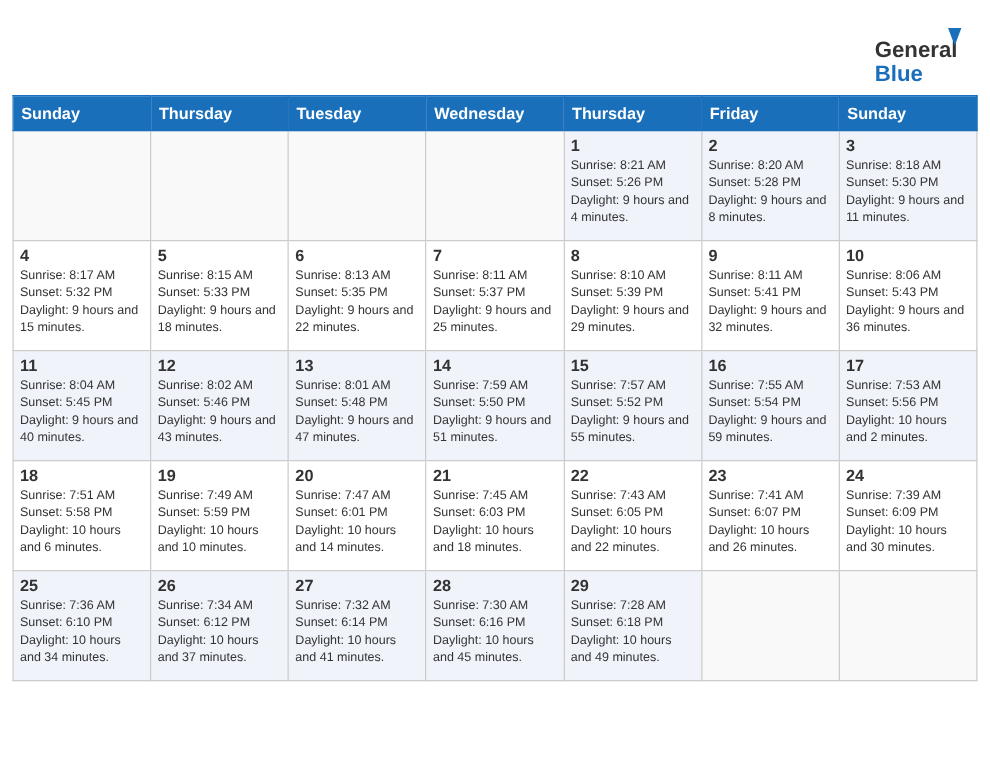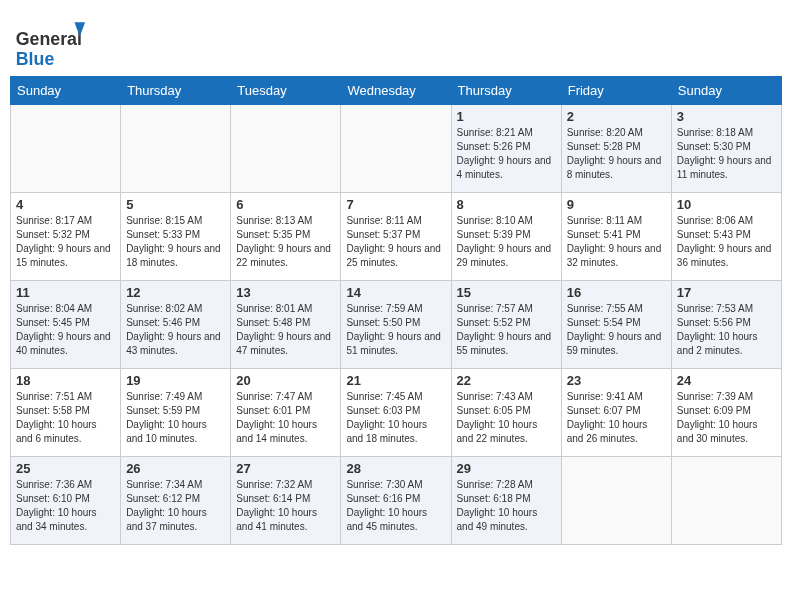--- a/index.html
+++ b/index.html
@@ -6,21 +6,21 @@
     body {
       font-family: Arial, sans-serif;
       background: #fff;
       width: 792px;
       min-height: 612px;
       padding: 10px;
     }
     .header {
       display: flex;
       align-items: flex-start;
-      justify-content: flex-start;
+      justify-content: flex-end;
       margin-bottom: 6px;
       padding: 6px 4px 0 4px;
     }
     .logo {
       display: flex;
       flex-direction: column;
       align-items: flex-start;
       margin-top: 4px;
     }
     .logo-svg {
@@ -43,21 +43,21 @@
     }
     .calendar {
       width: 100%;
       border-collapse: collapse;
       border: 1px solid #ccc;
     }
     .calendar th {
       background: #1a6fbb;
       color: #fff;
       font-size: 13px;
-      font-weight: normal;
+      font-weight: bold;
       text-align: left;
       padding: 6px 6px;
       border: 1px solid #1a6fbb;
     }
     .calendar td {
       border: 1px solid #ccc;
       vertical-align: top;
       padding: 4px 5px;
       width: calc(100% / 7);
       min-height: 80px;
@@ -275,21 +275,21 @@
         </td>
         <td class="row-white">
           <span class="day-number">22</span>
           <div class="day-info">Sunrise: 7:43 AM
 Sunset: 6:05 PM
 Daylight: 10 hours
 and 22 minutes.</div>
         </td>
         <td class="row-white">
           <span class="day-number">23</span>
-          <div class="day-info">Sunrise: 9:41 AM
+          <div class="day-info">Sunrise: 7:41 AM
 Sunset: 6:07 PM
 Daylight: 10 hours
 and 26 minutes.</div>
         </td>
         <td class="row-white">
           <span class="day-number">24</span>
           <div class="day-info">Sunrise: 7:39 AM
 Sunset: 6:09 PM
 Daylight: 10 hours
 and 30 minutes.</div>

